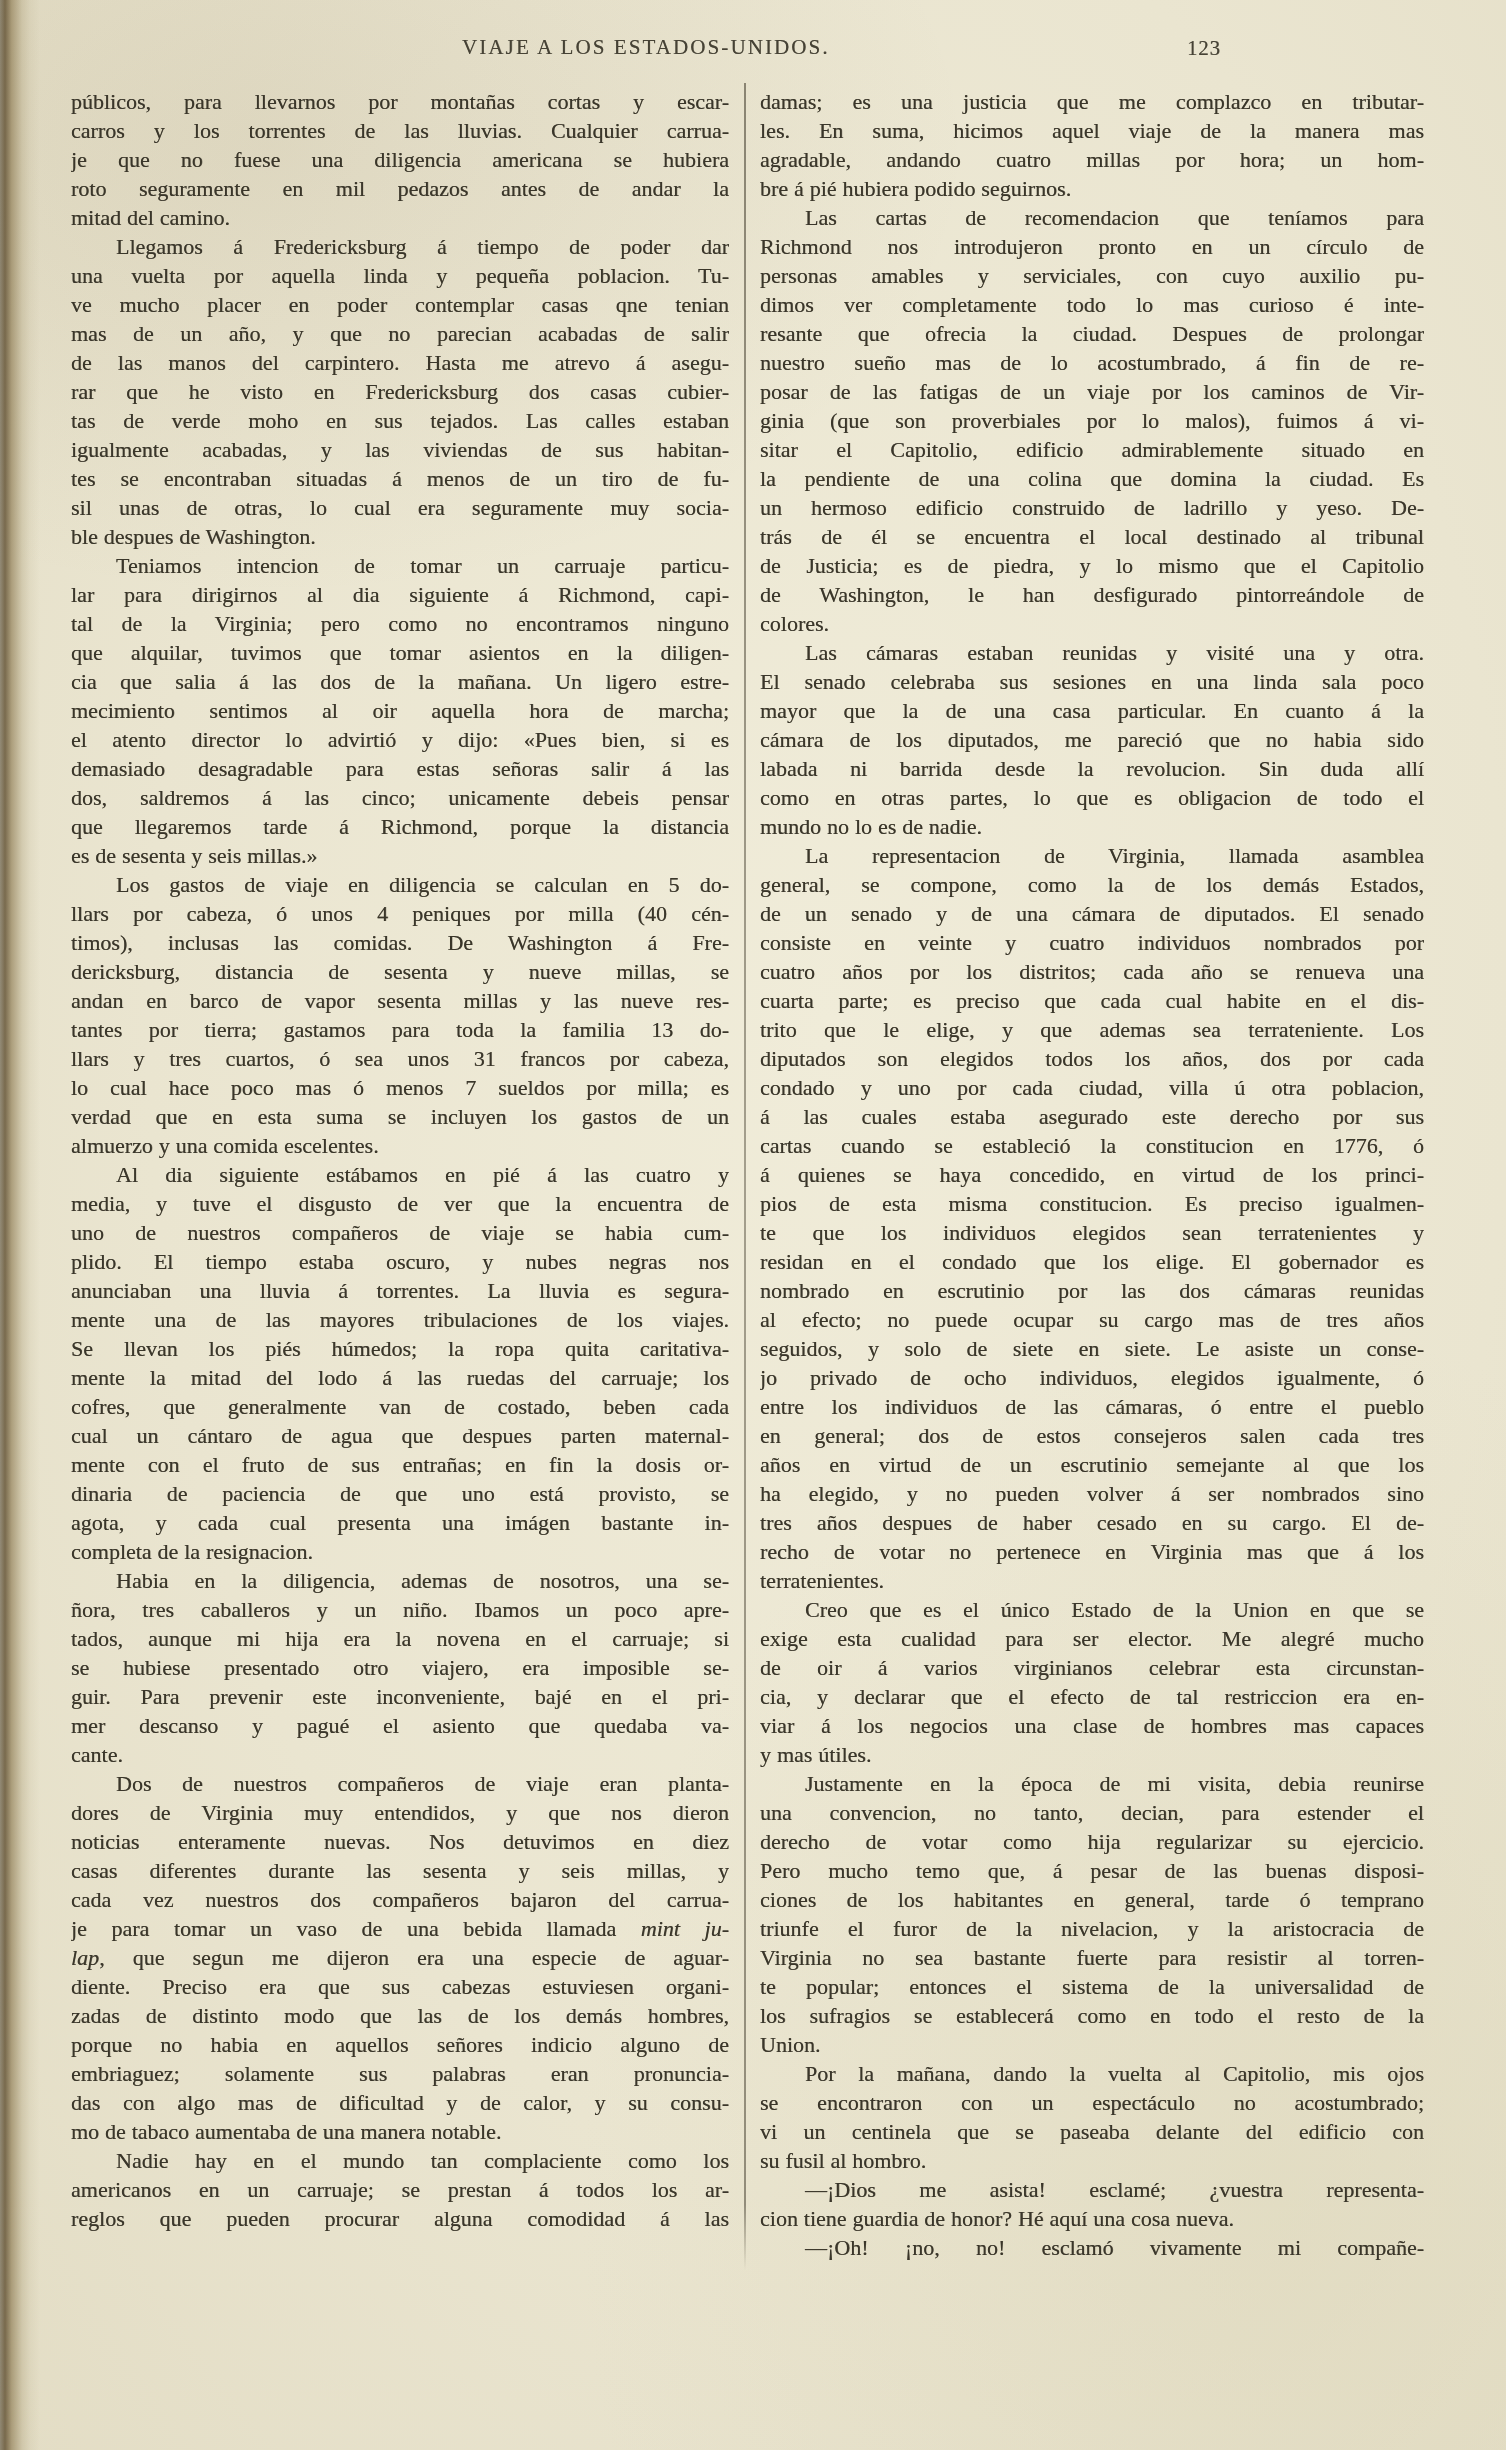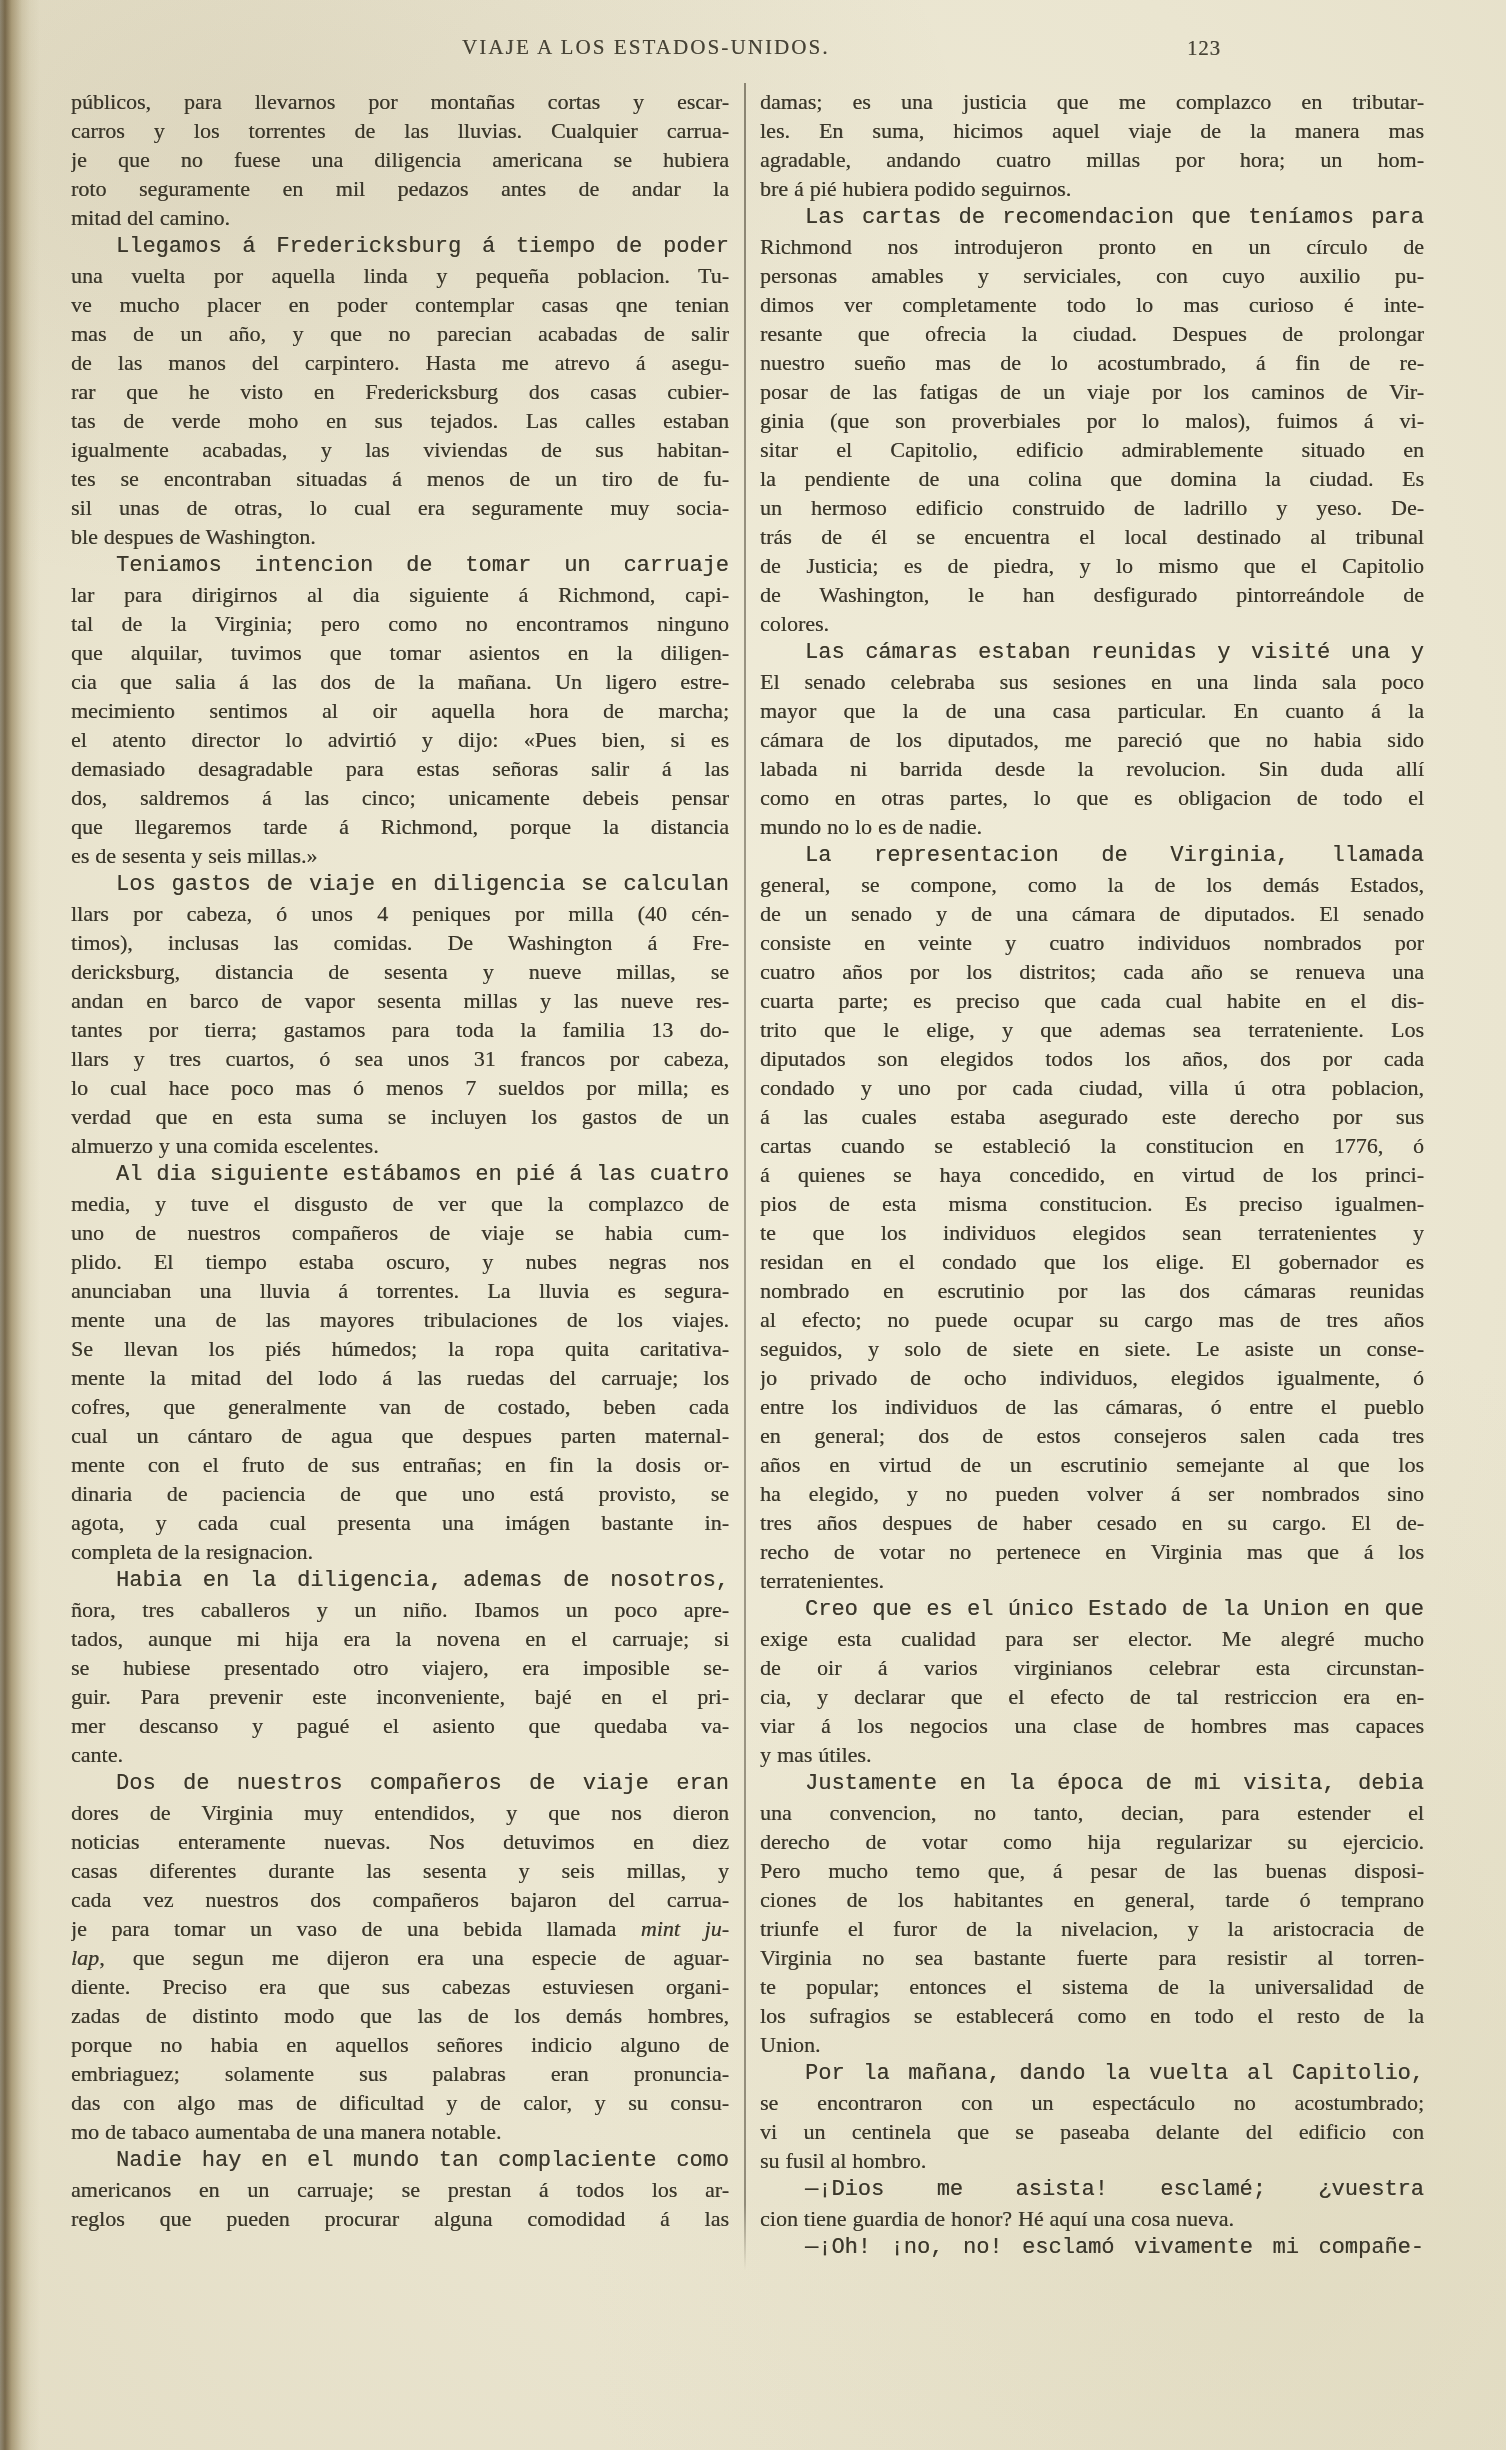--- a/index.html
+++ b/index.html
@@ -48,21 +48,21 @@
     text-shadow:0.3px 0 0 rgba(58,54,42,0.65);
   }
   .text-col.left{left:71px;width:658px;}
   .text-col.right{left:760px;width:664px;}
   .line{
     line-height:29px;height:29px;overflow:hidden;
     text-align:justify;text-align-last:justify;
     word-spacing:0.4px;
   }
   .line.para-end{text-align-last:left;}
-  .line.indent{text-indent:45px;font-family:Liberation Mono, monospace;}
+  .line.indent{text-indent:45px;}
   .line i{font-style:italic;}
 </style>
 </head>
 <body>
 
 <div class="page">
   <div class="gutter"></div>
 
   <div class="running-header">
     <div class="header-title">VIAJE A LOS ESTADOS-UNIDOS.</div>
@@ -103,21 +103,21 @@
       <div class="line">llars por cabeza, ó unos 4 peniques por milla (40 cén-</div>
       <div class="line">timos), inclusas las comidas. De Washington á Fre-</div>
       <div class="line">dericksburg, distancia de sesenta y nueve millas, se</div>
       <div class="line">andan en barco de vapor sesenta millas y las nueve res-</div>
       <div class="line">tantes por tierra; gastamos para toda la familia 13 do-</div>
       <div class="line">llars y tres cuartos, ó sea unos 31 francos por cabeza,</div>
       <div class="line">lo cual hace poco mas ó menos 7 sueldos por milla; es</div>
       <div class="line">verdad que en esta suma se incluyen los gastos de un</div>
       <div class="line para-end">almuerzo y una comida escelentes.</div>
       <div class="line indent">Al dia siguiente estábamos en pié á las cuatro y</div>
-      <div class="line">media, y tuve el disgusto de ver que la complazco de</div>
+      <div class="line">media, y tuve el disgusto de ver que la encuentra de</div>
       <div class="line">uno de nuestros compañeros de viaje se habia cum-</div>
       <div class="line">plido. El tiempo estaba oscuro, y nubes negras nos</div>
       <div class="line">anunciaban una lluvia á torrentes. La lluvia es segura-</div>
       <div class="line">mente una de las mayores tribulaciones de los viajes.</div>
       <div class="line">Se llevan los piés húmedos; la ropa quita caritativa-</div>
       <div class="line">mente la mitad del lodo á las ruedas del carruaje; los</div>
       <div class="line">cofres, que generalmente van de costado, beben cada</div>
       <div class="line">cual un cántaro de agua que despues parten maternal-</div>
       <div class="line">mente con el fruto de sus entrañas; en fin la dosis or-</div>
       <div class="line">dinaria de paciencia de que uno está provisto, se</div>

